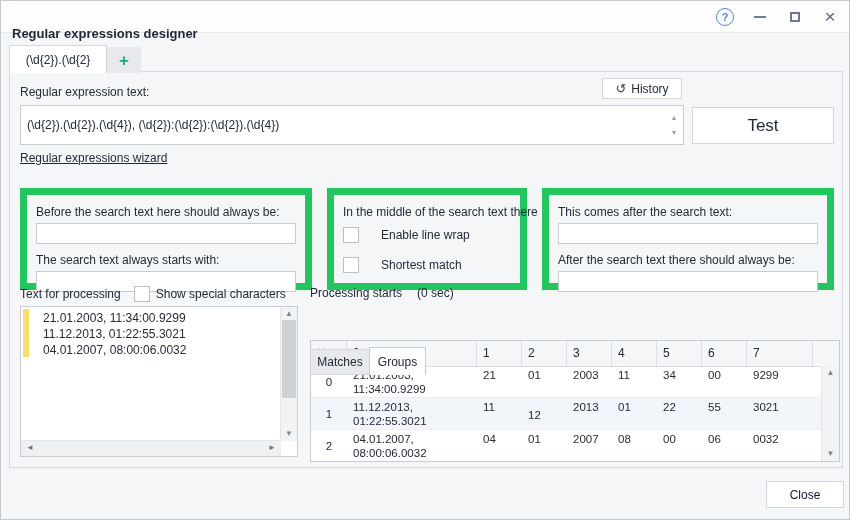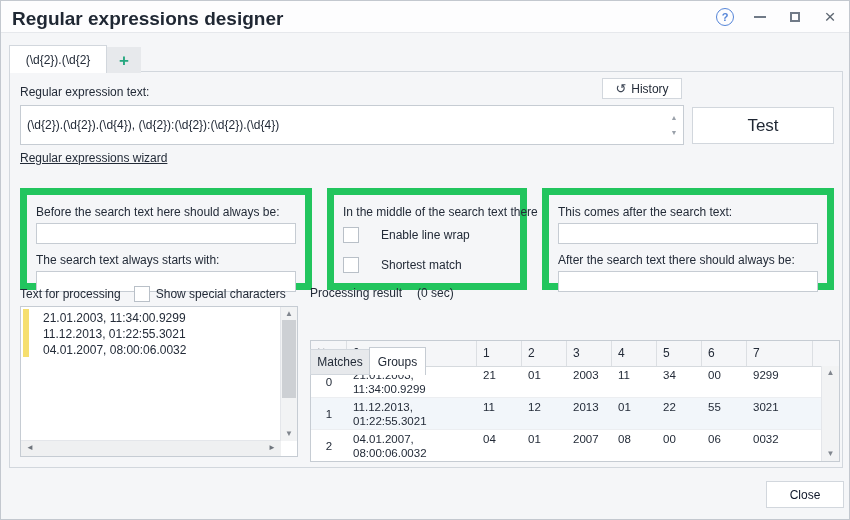--- a/index.html
+++ b/index.html
@@ -3,21 +3,21 @@
 <meta charset="utf-8">
 <style>
   * { margin:0; padding:0; }
   html,body { width:850px; height:520px; font-family:"Liberation Sans", sans-serif; }
   .window { position:absolute; left:0; top:0; width:850px; height:520px; background:#f5f6f8;
             border:1px solid #c3c8cf; box-sizing:border-box; overflow:hidden; }
 
   
   .titlebar { position:absolute; left:0; top:0; right:0; height:31px; background:#fdfdfe;
               border-bottom:1px solid #e6e8ec; }
-  .title { position:absolute; left:11px; top:7px; font-size:19px; font-weight:bold; color:#1f2733; }
+  .title { position:absolute; left:11px; top:25px; font-size:13px; font-weight:bold; color:#1f2733; }
   .tb-icons { position:absolute; right:10px; top:0; height:31px; display:flex; align-items:center; gap:17px; }
   .win-btn { width:18px; height:18px; display:flex; align-items:center; justify-content:center; cursor:default; }
   .help-icon { width:16px; height:16px; border:1px solid #5585d8; border-radius:50%; color:#5585d8;
                font-size:11px; font-weight:bold; display:flex; align-items:center; justify-content:center; }
   .min-icon { width:12px; height:2px; background:#707a87; }
   .max-icon { width:10px; height:10px; border:2px solid #707a87; box-sizing:border-box; }
   .close-icon { font-size:19px; color:#5f6873; line-height:14px; }
 
   
   .tab-bar { position:absolute; left:8px; top:44px; display:flex; align-items:flex-end; z-index:3; }
@@ -204,21 +204,21 @@
         <div class="v-thumb"></div>
         <div class="sc-arrow a-down">▼</div>
       </div>
       <div class="h-scroll">
         <div class="h-arrow a-left">◄</div>
         <div class="h-arrow a-right">►</div>
       </div>
     </div>
 
     <div class="result-row">
-      <span>Processing result</span>
+      <span>Processing starts</span>
       <span>(0 sec)</span>
     </div>
 
     <div class="result-tabs">
       <div class="rtab rtab-matches">Matches</div>
       <div class="rtab rtab-groups">Groups</div>
     </div>
 
     <div class="result-table">
       <div class="thead" id="thead">
@@ -242,21 +242,21 @@
             <div class="td" style="width: 45px;">2003</div>
             <div class="td" style="width: 45px;">11</div>
             <div class="td" style="width: 45px;">34</div>
             <div class="td" style="width: 45px;">00</div>
             <div class="td" style="width: 66px;">9299</div>
           </div>
           <div class="trow alt">
             <div class="td td-num" style="width: 36px;">1</div>
             <div class="td" style="width: 130px;">11.12.2013, 01:22:55.3021</div>
             <div class="td" style="width: 45px;">11</div>
-            <div class="td" style="width: 45px;">12</div>
+            <div class="td" style="width: 45px; margin-top: 8px;">12</div>
             <div class="td" style="width: 45px;">2013</div>
             <div class="td" style="width: 45px;">01</div>
             <div class="td" style="width: 45px;">22</div>
             <div class="td" style="width: 45px;">55</div>
             <div class="td" style="width: 66px;">3021</div>
           </div>
           <div class="trow">
             <div class="td td-num" style="width: 36px;">2</div>
             <div class="td" style="width: 130px;">04.01.2007, 08:00:06.0032</div>
             <div class="td" style="width: 45px;">04</div>

